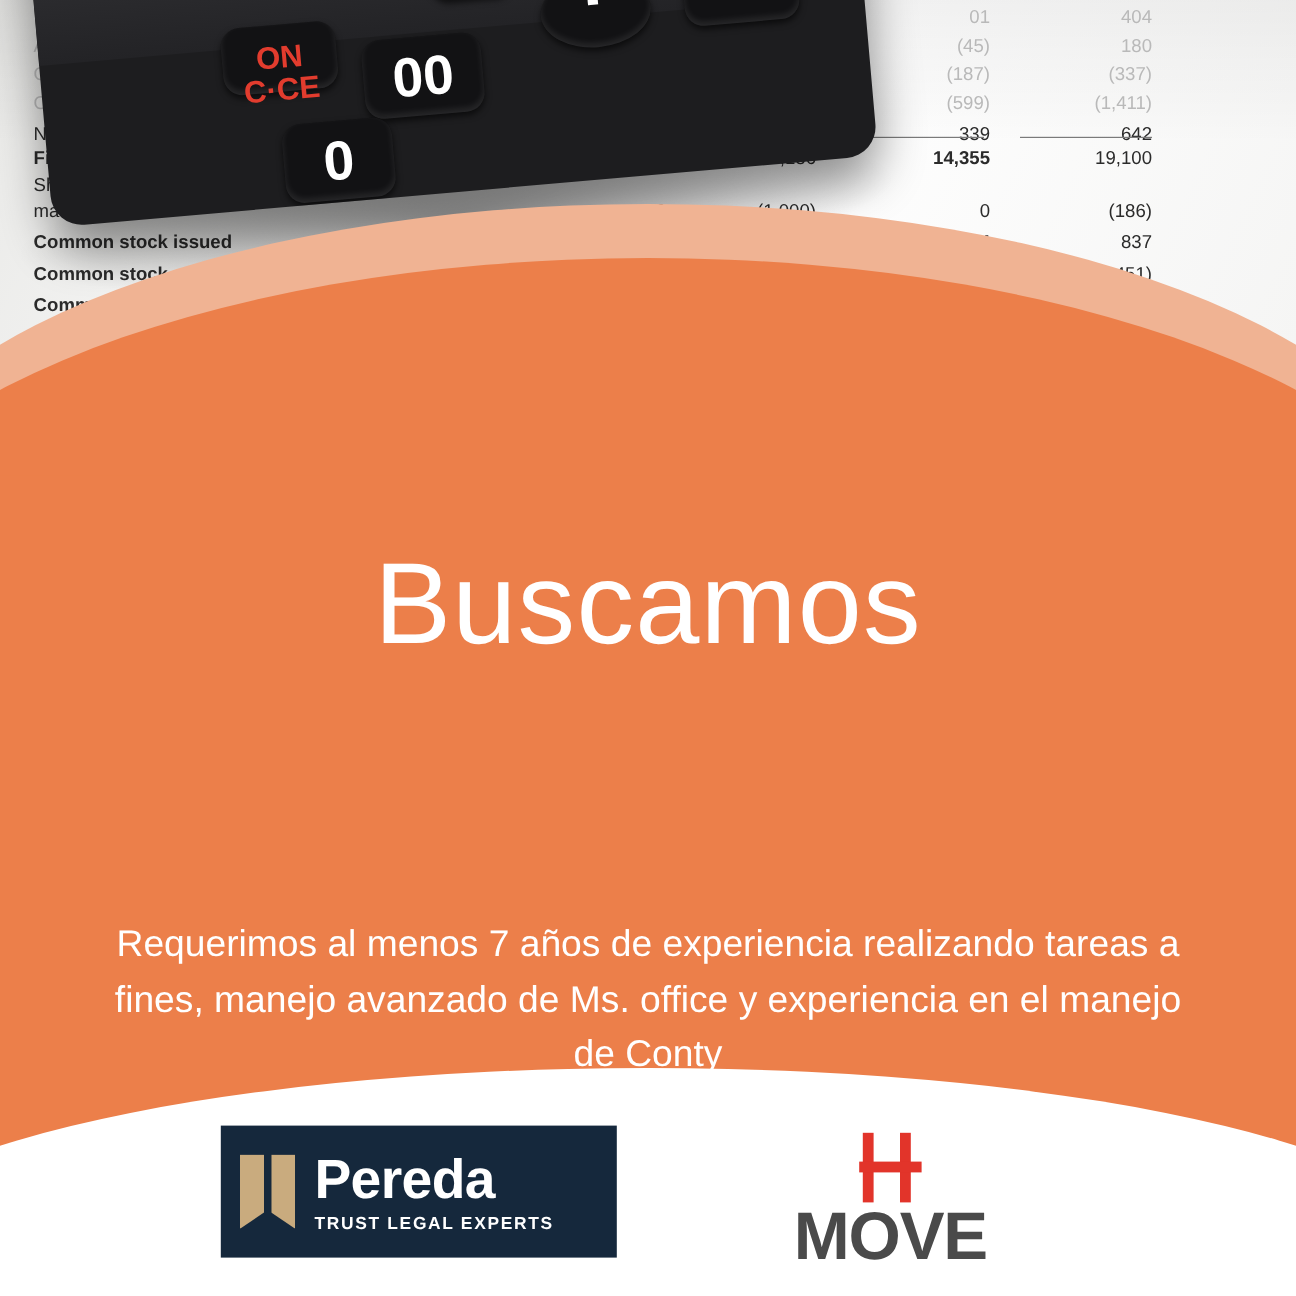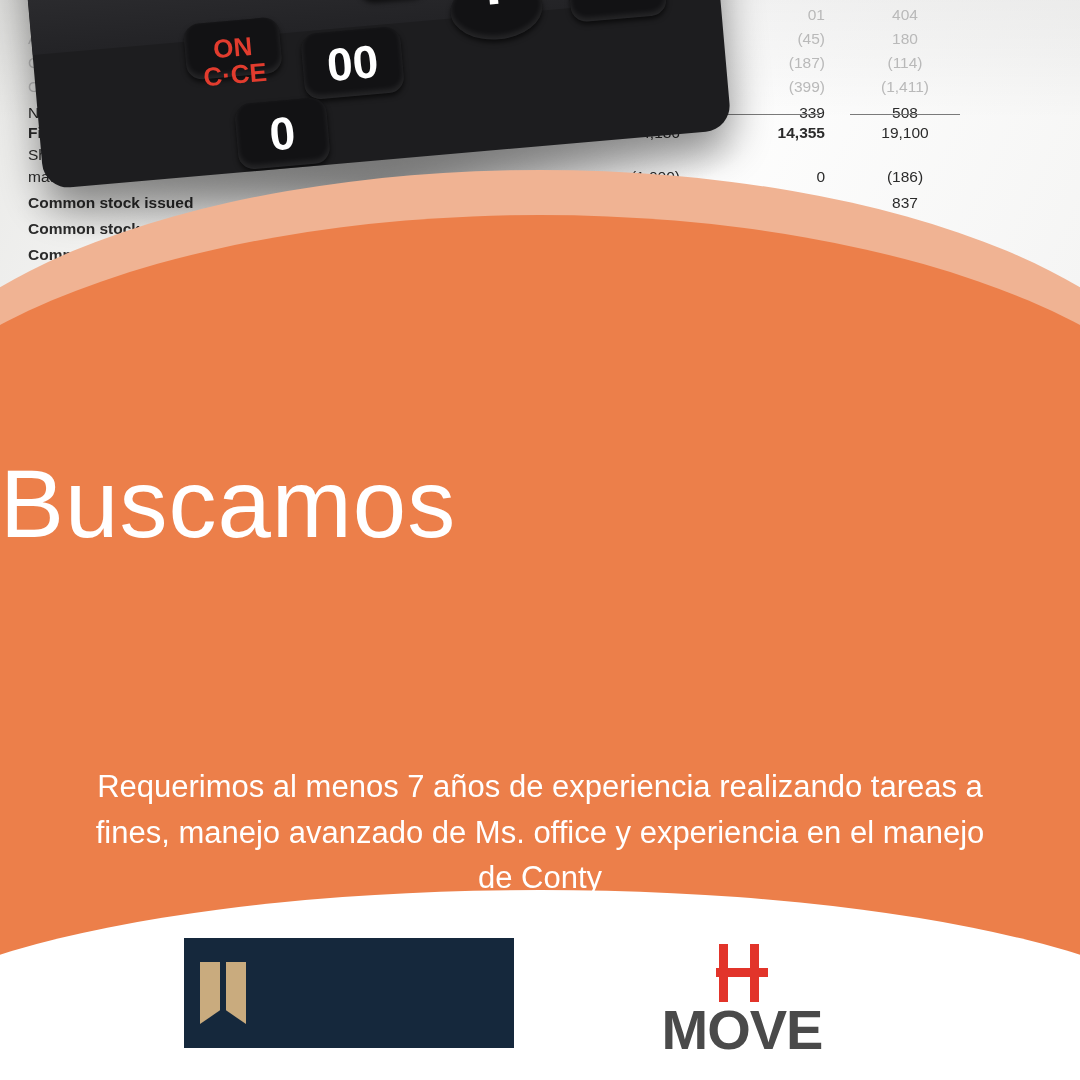--- a/index.html
+++ b/index.html
@@ -59,21 +59,21 @@
     color: #2b2b2b;
   }
   .lrow .lbl {
     position: absolute;
     left: 28px;
     white-space: nowrap;
   }
   .lrow .c1 { position: absolute; left: 455px; width: 100px; text-align: right; }
   .lrow .c2 { position: absolute; left: 575px; width: 105px; text-align: right; }
   .lrow .c3 { position: absolute; left: 715px; width: 110px; text-align: right; }
-  .lrow .c4 { position: absolute; left: 850px; width: 110px; text-align: center; }
+  .lrow .c4 { position: absolute; left: 850px; width: 110px; text-align: right; }
   .lrow.bold .lbl, .lrow.bold .c1, .lrow.bold .c3 { font-weight: bold; }
   .lrow.dim { color: #b9b9b9; }
   .rule {
     position: absolute;
     height: 1px;
     background: #7a7a7a;
   }
 
   
   .calc {
@@ -155,20 +155,21 @@
     width: 1080px;
     height: 620px;
     background: #ec7f4a;
   }
 
   .headline {
     position: absolute;
     top: 60px;
     left: 0;
     width: 1080px;
+    text-align: center;
     color: #ffffff;
     font-size: 96px;
     font-weight: normal;
     letter-spacing: 1px;
     line-height: 1;
   }
   .subhead {
     position: absolute;
     top: 176px;
     left: 60px;
@@ -331,32 +332,32 @@
         <span class="c4">404</span>
       </div>
       <div class="lrow dim" style="top:26px;">
         <span class="lbl">Ac</span>
         <span class="c3">(45)</span>
         <span class="c4">180</span>
       </div>
       <div class="lrow dim" style="top:50px;">
         <span class="lbl">Othe</span>
         <span class="c3">(187)</span>
-        <span class="c4">(114)</span>
+        <span class="c4">(337)</span>
       </div>
       <div class="lrow dim" style="top:74px;">
         <span class="lbl">Other i</span>
-        <span class="c3">(399)</span>
+        <span class="c3">(599)</span>
         <span class="c4">(1,411)</span>
       </div>
       <div class="lrow" style="top:100px;">
         <span class="lbl">Net ca</span>
         <span class="c2">283</span>
         <span class="c3">339</span>
-        <span class="c4">508</span>
+        <span class="c4">642</span>
       </div>
       <div class="rule" style="left:575px; top:114px; width:100px;"></div>
       <div class="rule" style="left:715px; top:114px; width:105px;"></div>
       <div class="rule" style="left:850px; top:114px; width:110px;"></div>
 
       <div class="lrow bold" style="top:120px;">
         <span class="lbl">Financing</span>
         <span class="c2">4,186</span>
         <span class="c3">14,355</span>
         <span class="c4">19,100</span>
@@ -449,20 +450,24 @@
 
   <div class="bottom-white"></div>
 
   <div class="logos">
 
     <div class="pereda">
       <div class="pereda-mark">
         <div class="b1"></div>
         <div class="b2"></div>
       </div>
+      <div class="pereda-text">
+        <div class="pereda-name">Pereda</div>
+        <div class="pereda-tag">TRUST LEGAL EXPERTS</div>
+      </div>
     </div>
 
     <div class="hmove">
       <div class="hmove-row">
         <div class="hmove-h">
           <div class="v1"></div>
           <div class="v2"></div>
           <div class="hbar"></div>
         </div>
         <div class="hmove-word">MOVE</div>

